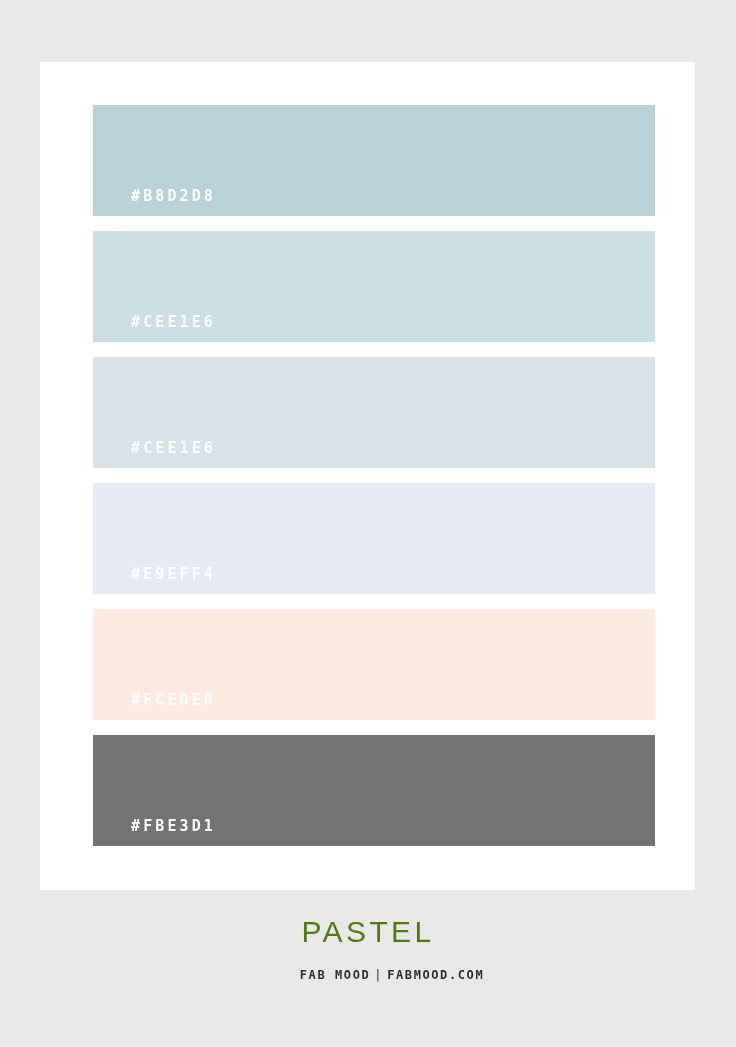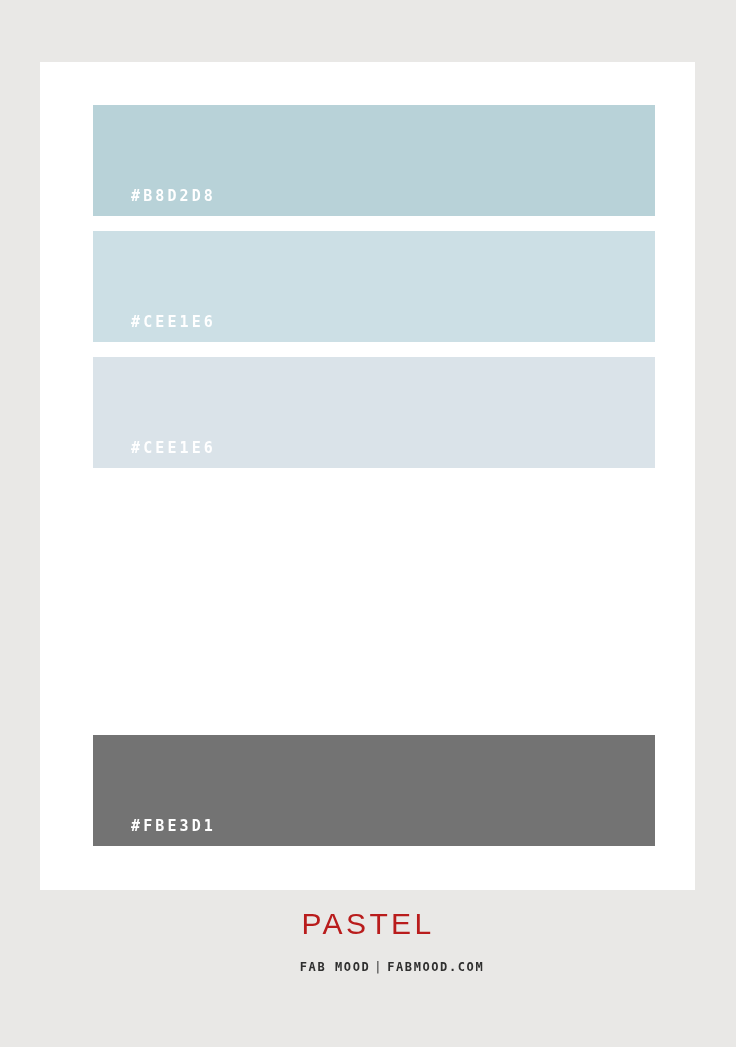--- a/index.html
+++ b/index.html
@@ -67,27 +67,27 @@
   
   .footer {
     position: absolute;
     left: 0;
     top: 905px;
     width: 736px;
     text-align: center;
   }
 
   .footer-title {
-    color: #b91c1c;
+    color: #4d7c0f;
     font-family: "Liberation Sans", sans-serif;
     font-size: 30px;
     font-weight: 300;
     letter-spacing: 3.4px;
     line-height: 1;
-    margin: 4px;
+    margin: 12px;
     padding: 0;
   }
 
   .footer-credit {
     margin-top: 22px;
     color: #2f2f2f;
     font-family: "Liberation Sans Narrow", "DejaVu Sans Mono", monospace;
     font-size: 12px;
     font-weight: bold;
     letter-spacing: 1.6px;
@@ -115,21 +115,27 @@
       </div>
 
       <div class="swatch" style="top: 126px; background-color: rgb(204, 223, 229);">
         <span class="swatch-label">#CEE1E6</span>
       </div>
 
       <div class="swatch" style="top: 252px; background-color: rgb(218, 227, 233);">
         <span class="swatch-label">#CEE1E6</span>
       </div>
 
+      <div class="swatch" style="top: 378px; background-color: rgb(229, 233, 244);">
+        <span class="swatch-label">#E9EFF4</span>
+      </div>
 
+      <div class="swatch" style="top: 504px; background-color: rgb(252, 234, 224);">
+        <span class="swatch-label">#FCEDE0</span>
+      </div>
 
       <div class="swatch" style="top: 630px; background-color: #737373;">
         <span class="swatch-label">#FBE3D1</span>
       </div>
 
     </div>
   </div>
 
   <div class="footer">
     <div class="footer-title">PASTEL</div>

